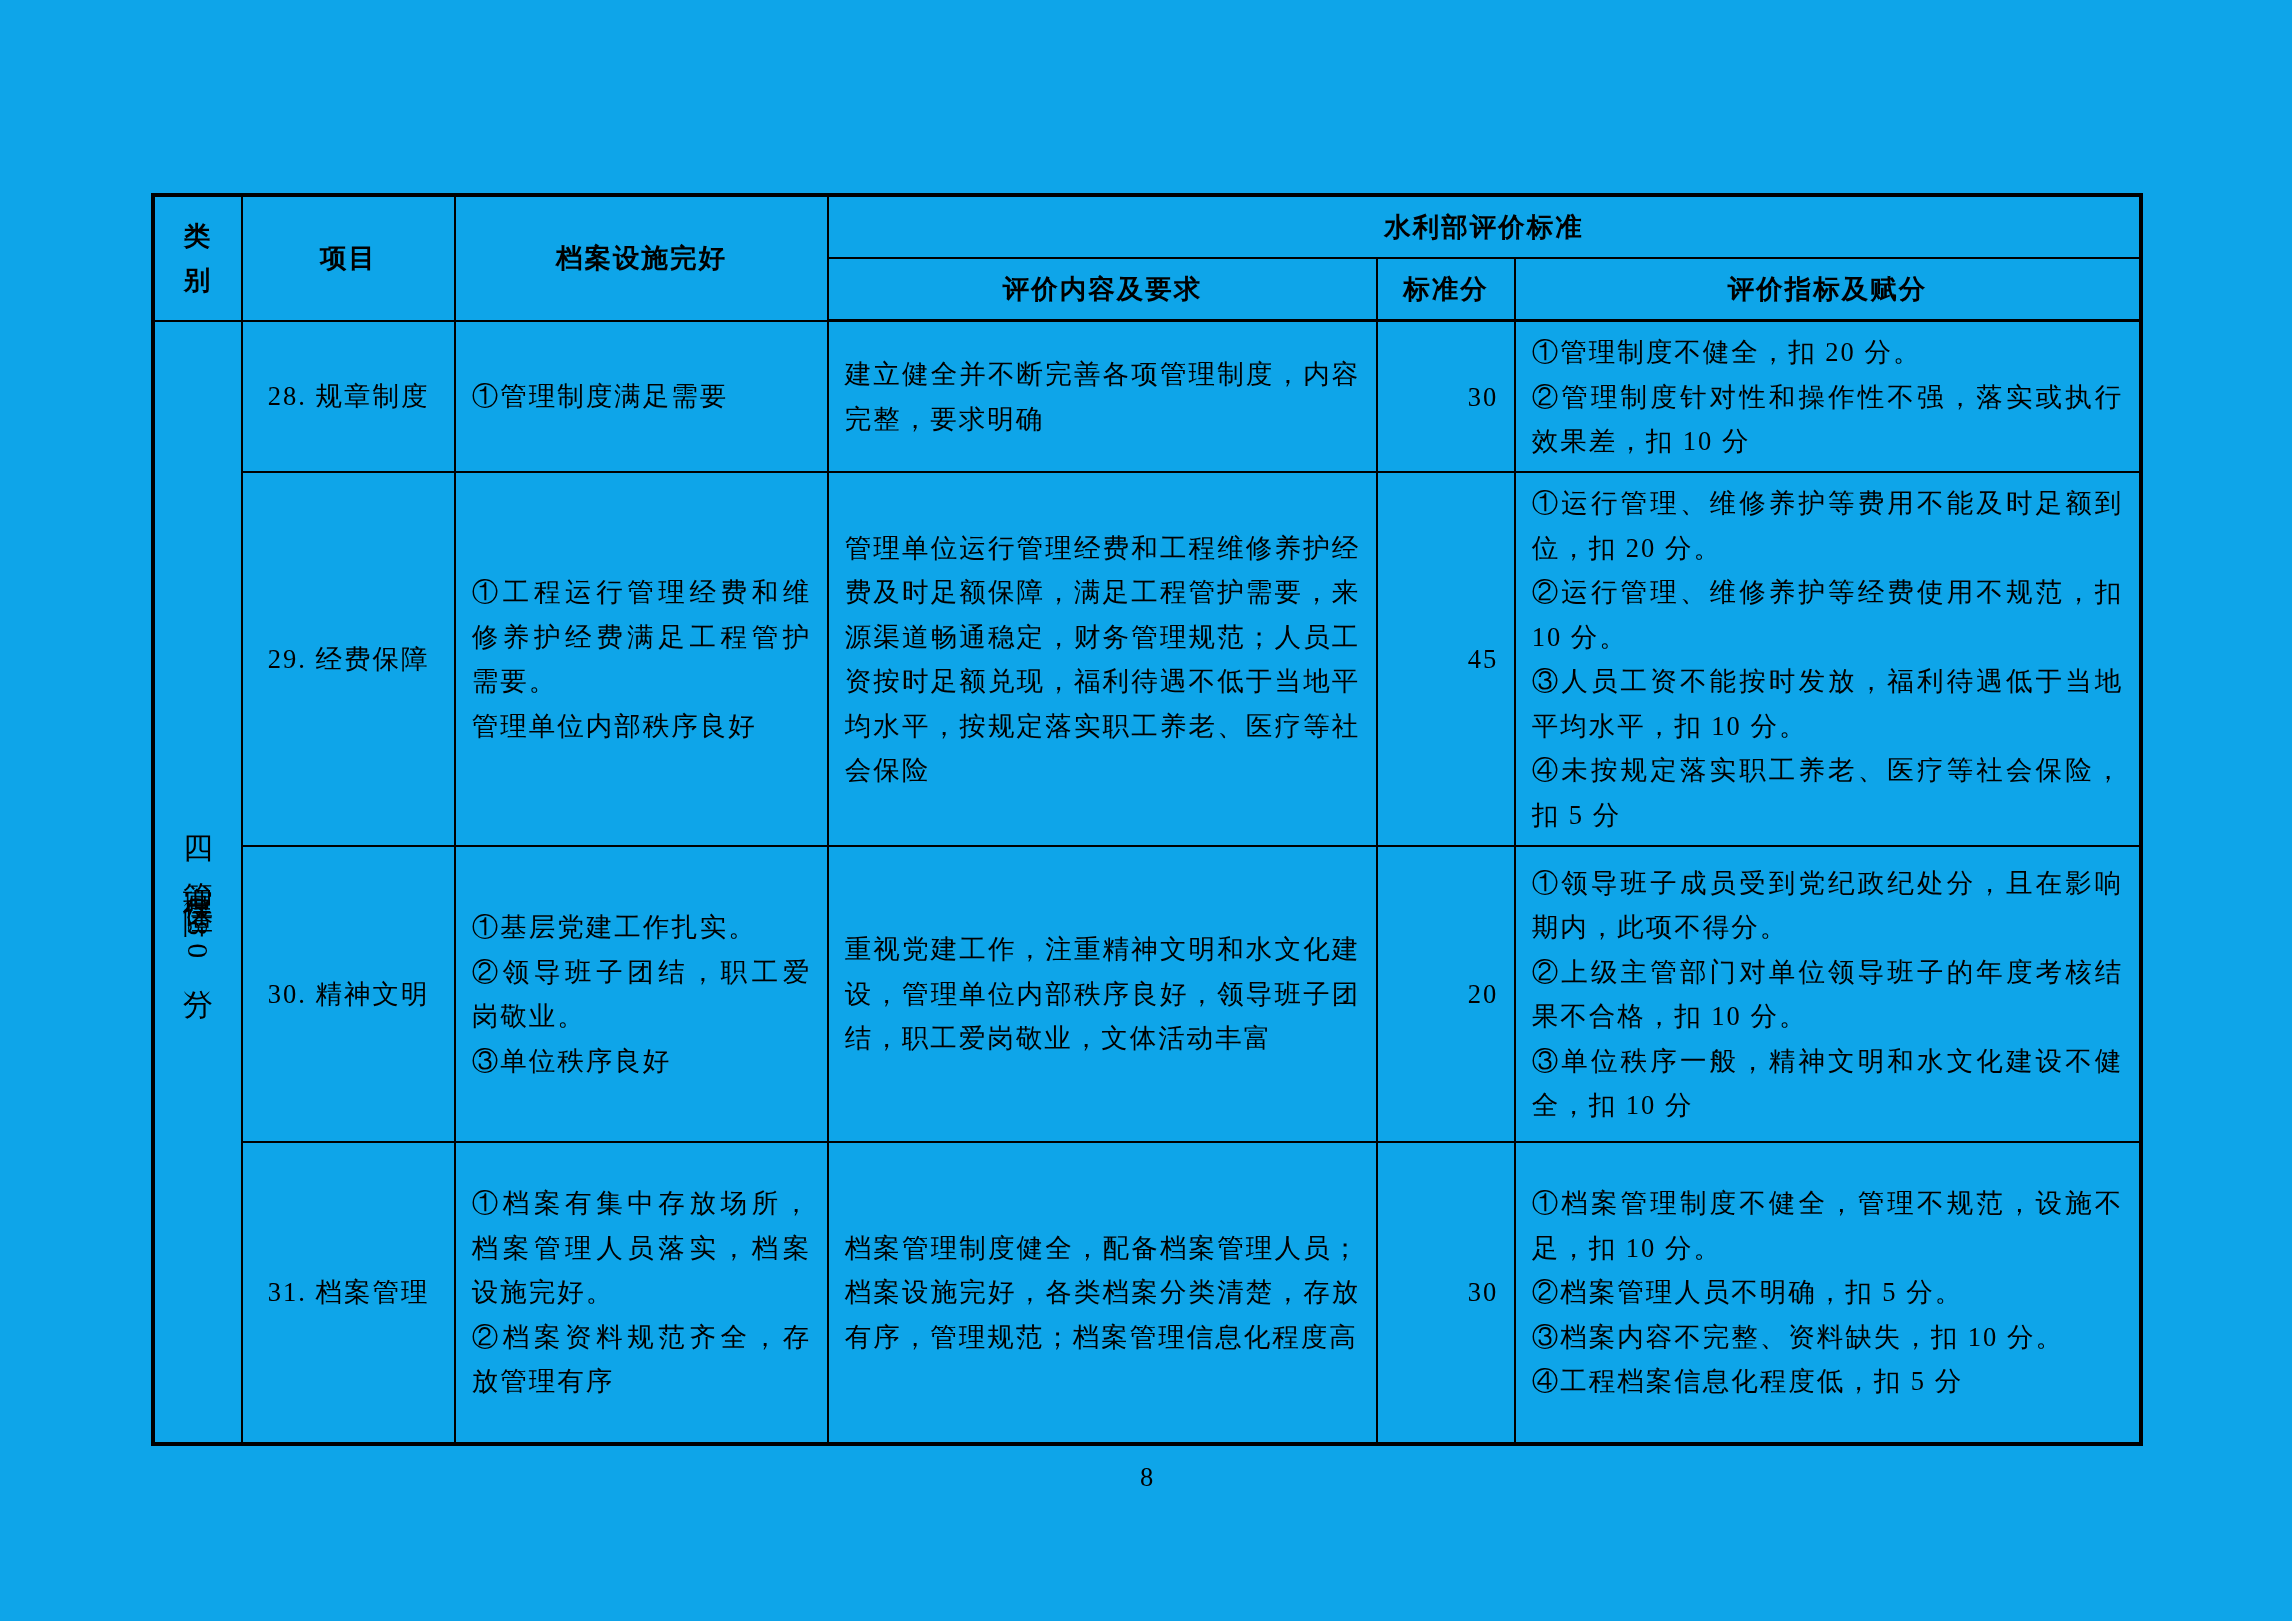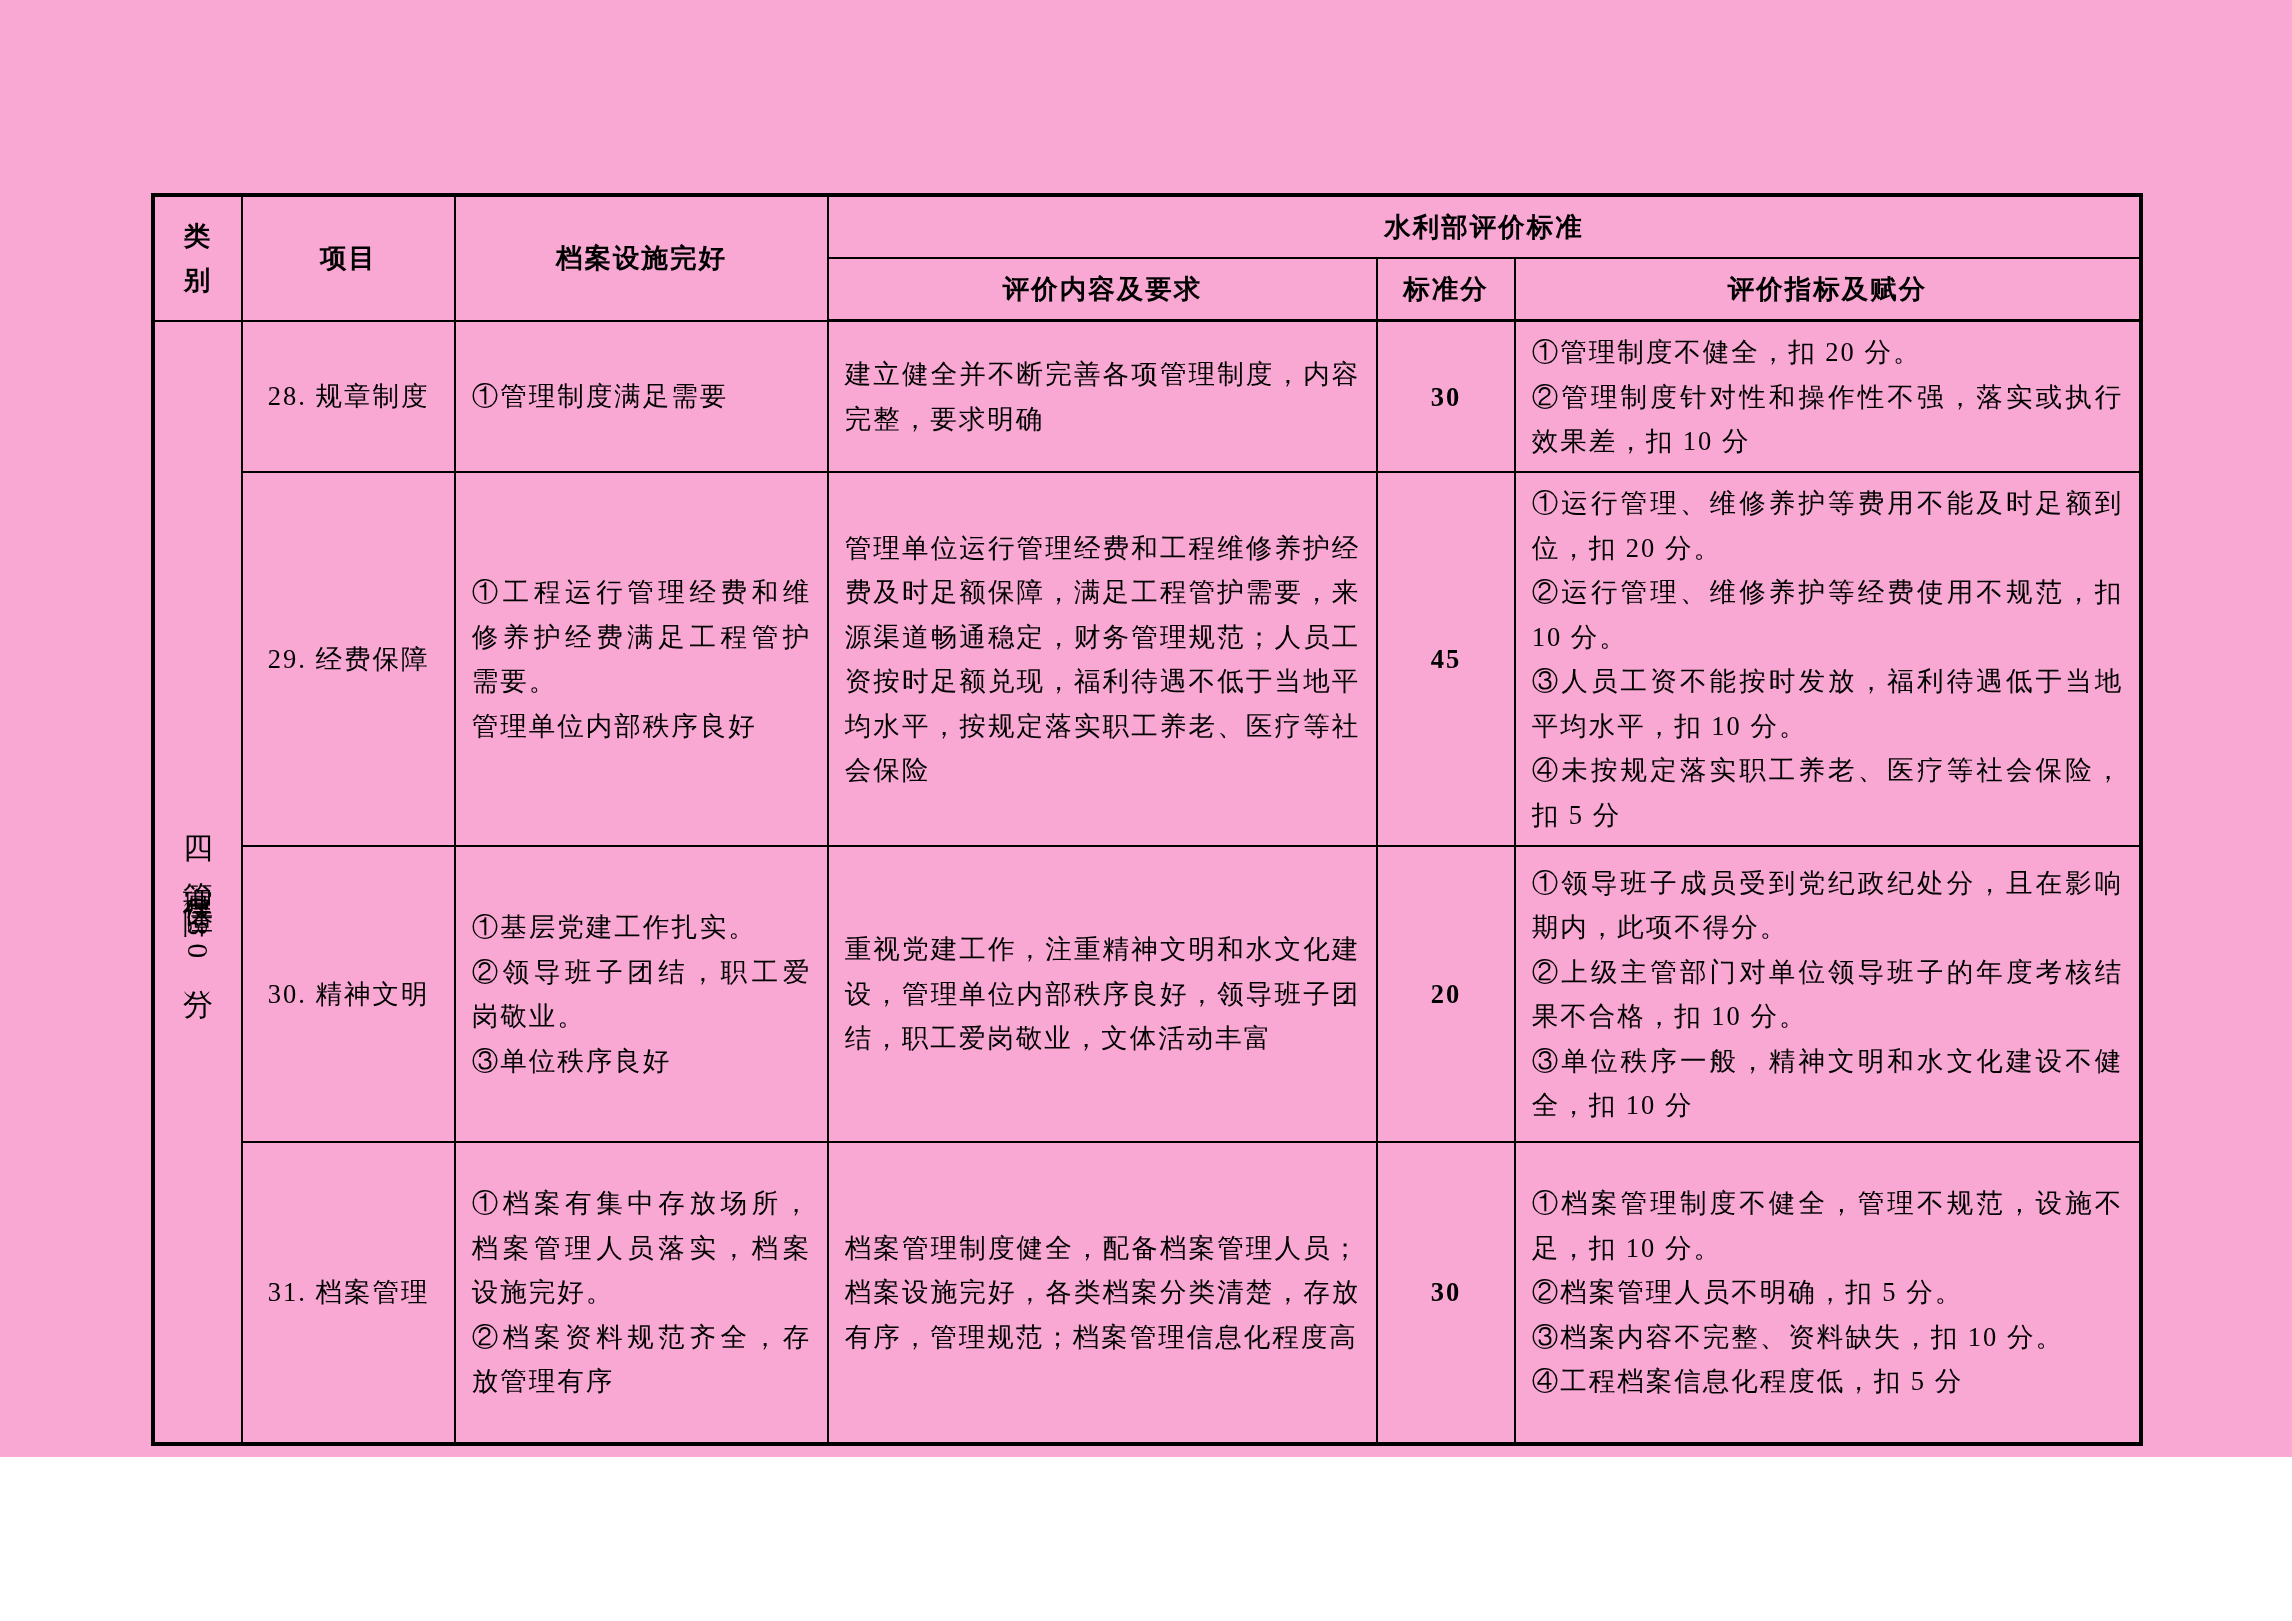--- a/index.html
+++ b/index.html
@@ -3,22 +3,22 @@
 <meta charset="utf-8">
 <style>
   html, body {
     margin: 0;
     padding: 0;
     background: #ffffff;
   }
   #page {
     position: relative;
     width: 2293px;
-    height: 1457px;
-    background: #f9a8d4;
+    height: 1621px;
+    background: #0ea5e9;
     font-family: "Liberation Serif", "DejaVu Serif", serif;
     color: #000000;
     overflow: hidden;
   }
   table.eval {
     position: absolute;
     left: 151px;
     top: 193px;
     width: 1989px;
     border-collapse: collapse;
@@ -67,24 +67,23 @@
   }
   td.basic-cell {
     text-align: justify;
     padding: 7.8px 17.6px 7.8px 15.7px;
   }
   td.content-cell {
     text-align: justify;
     padding: 7.8px 19.6px 7.8px 17.6px;
   }
   td.score-cell {
-    text-align: center;
+    text-align: right;
     font-size: 27.4px;
     letter-spacing: 1px;
-    font-weight: bold;
   }
   td.indicators-cell {
     text-align: justify;
     padding: 7.8px 15.7px 7.8px 13.7px;
   }
   .page-number {
     position: absolute;
     left: 0;
     top: 1462px;
     width: 2293px;

